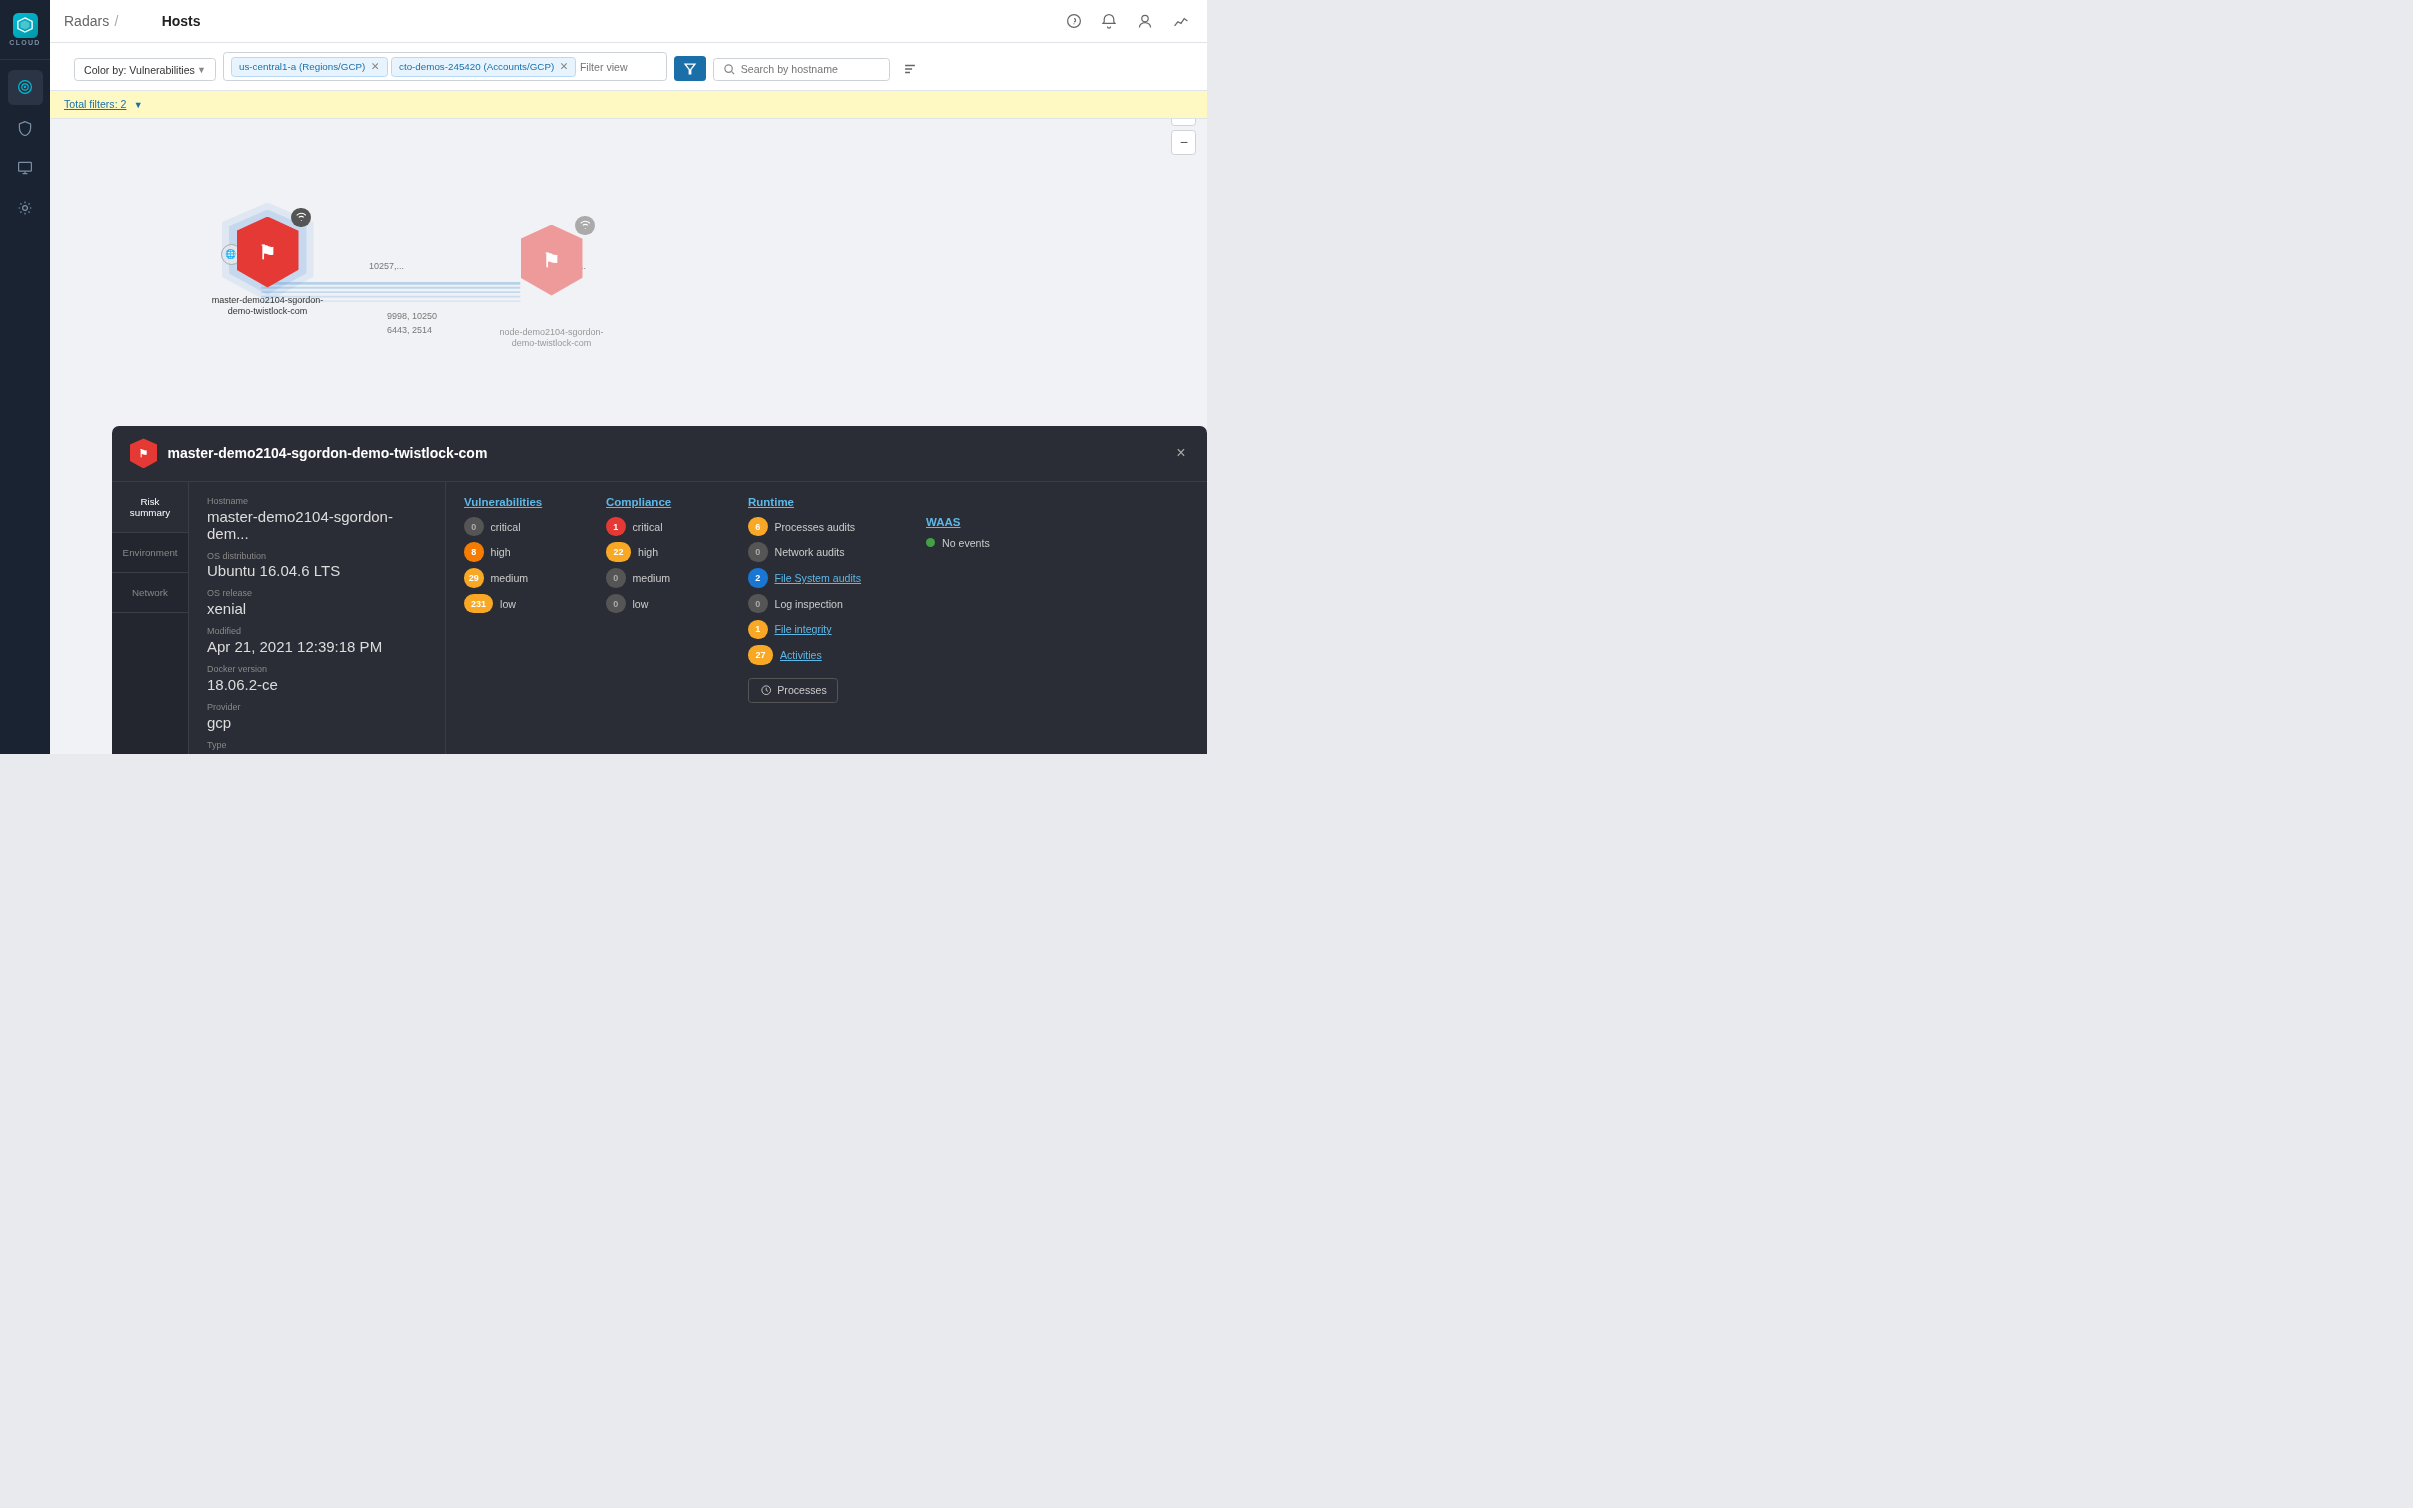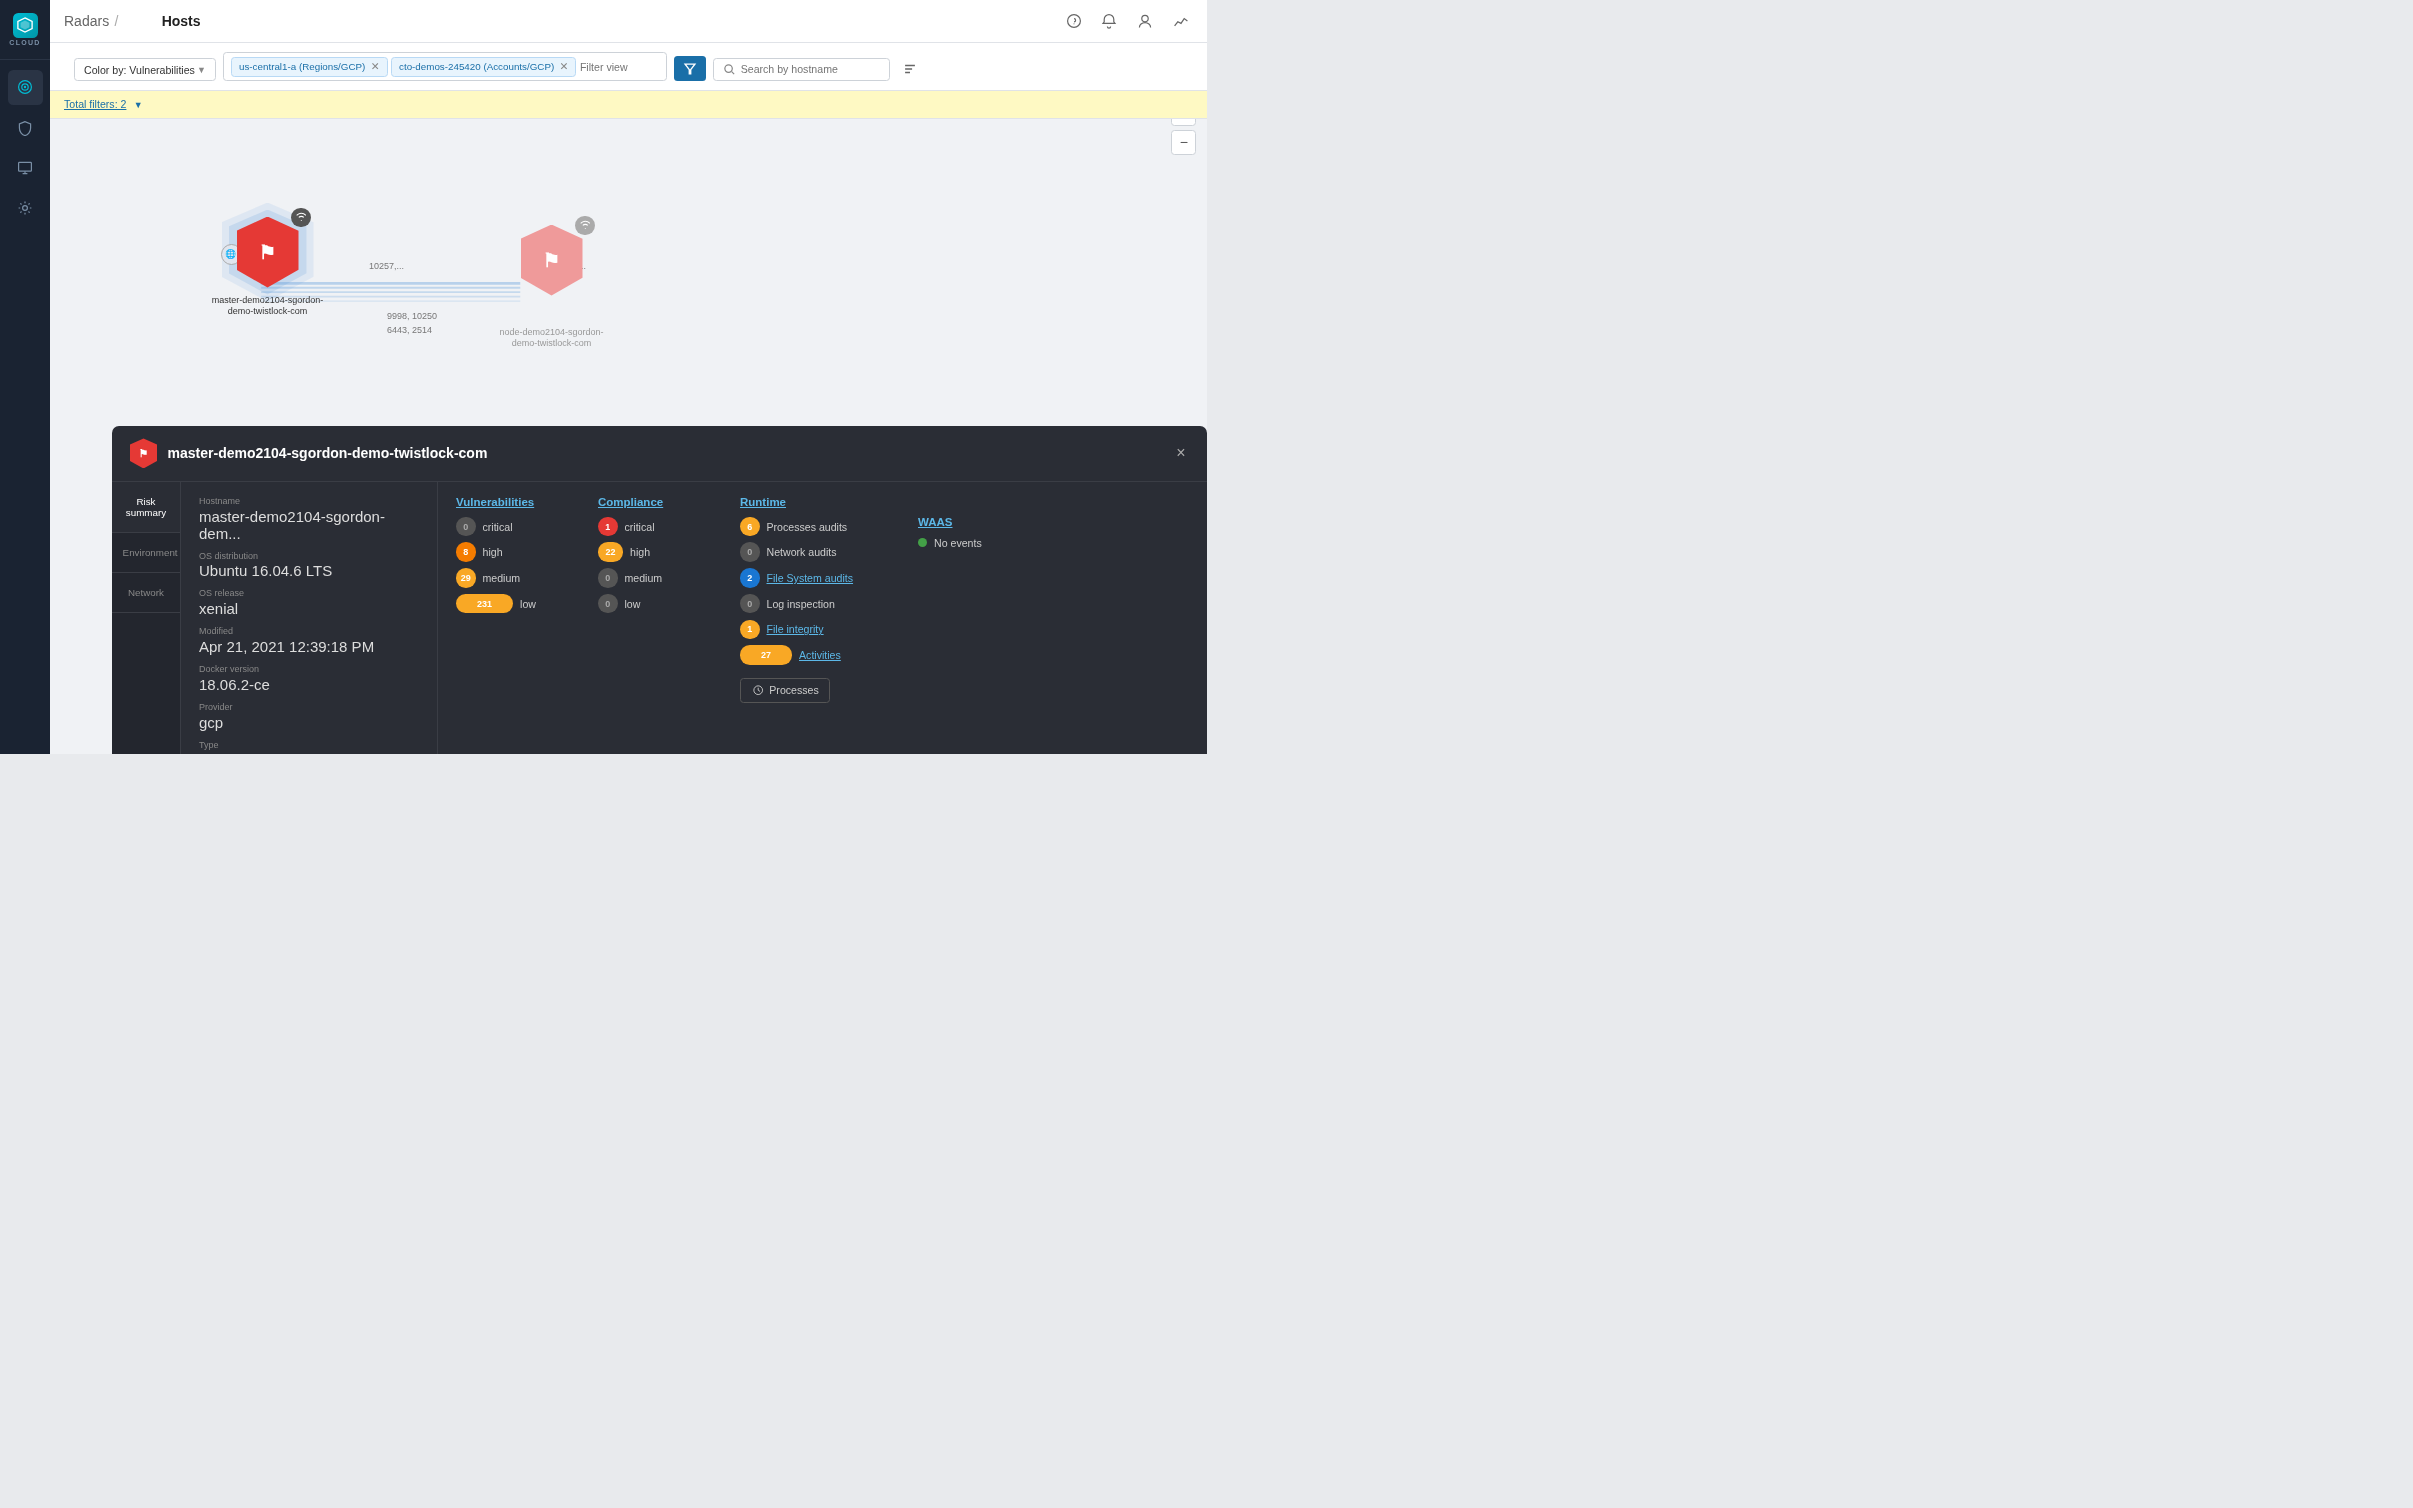--- a/index.html
+++ b/index.html
@@ -341,21 +341,21 @@
 
     
     .detail-body {
       display: flex;
       flex: 1;
       min-height: 0;
     }
 
     
     .detail-left-tabs {
-      width: 69px;
+      width: 77px;
       background: #23262e;
       display: flex;
       flex-direction: column;
       border-right: 0.9px solid #3a3d45;
       flex-shrink: 0;
     }
     .detail-tab {
       padding: 14px 10.6px;
       font-size: 9.8px;
       color: #888;
@@ -420,21 +420,21 @@
       border-radius: 50%;
       display: flex; align-items: center; justify-content: center;
       font-size: 9px;
       font-weight: 700;
       flex-shrink: 0;
     }
     .badge-gray { background: #555; color: #aaa; }
     .badge-red { background: #e53935; color: #fff; }
     .badge-orange { background: #f57c00; color: #fff; }
     .badge-yellow { background: #f9a825; color: #fff; }
-    .badge-yellow-lg { background: #f9a825; color: #fff; min-width: 25px; width: auto; padding: 0 21px; border-radius: 9.8px; }
+    .badge-yellow-lg { background: #f9a825; color: #fff; min-width: 25px; width: auto; padding: 0 7px; border-radius: 9.8px; }
     .badge-blue { background: #1976d2; color: #fff; }
     .metric-label {
       font-size: 10.6px;
       color: #ccc;
     }
     .metric-label.link {
       color: #5cb8e8;
       text-decoration: underline;
       cursor: pointer;
     }

